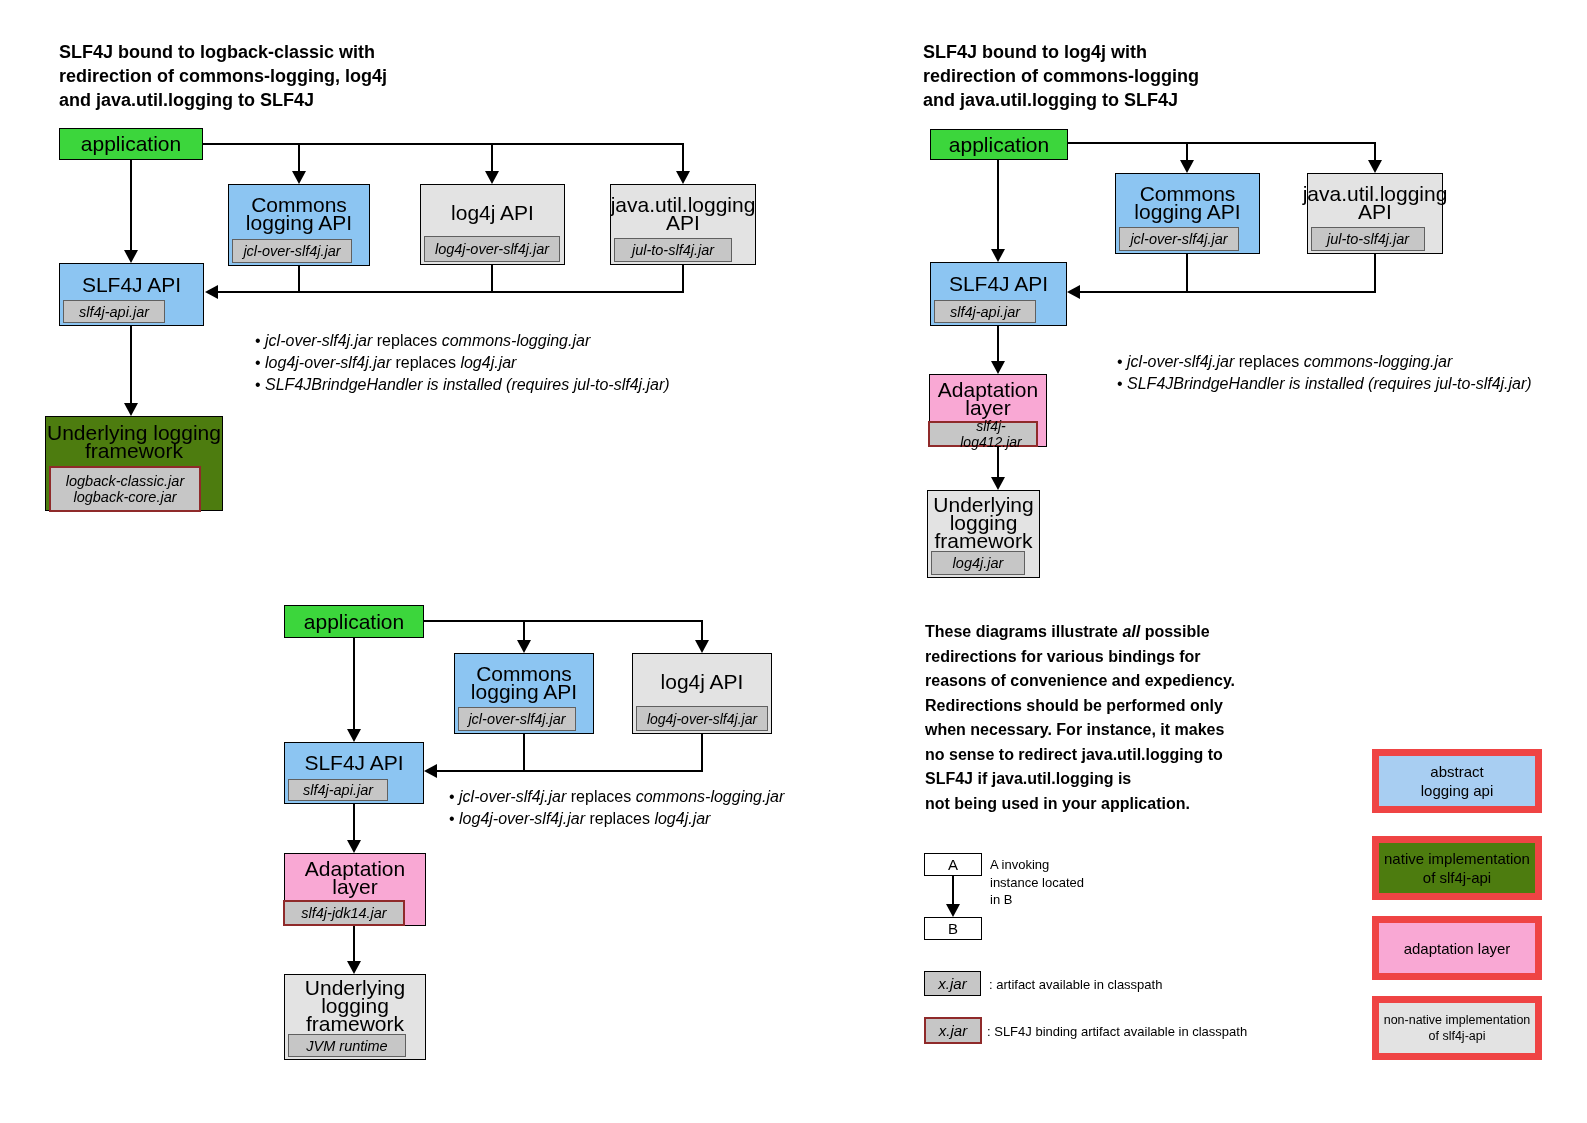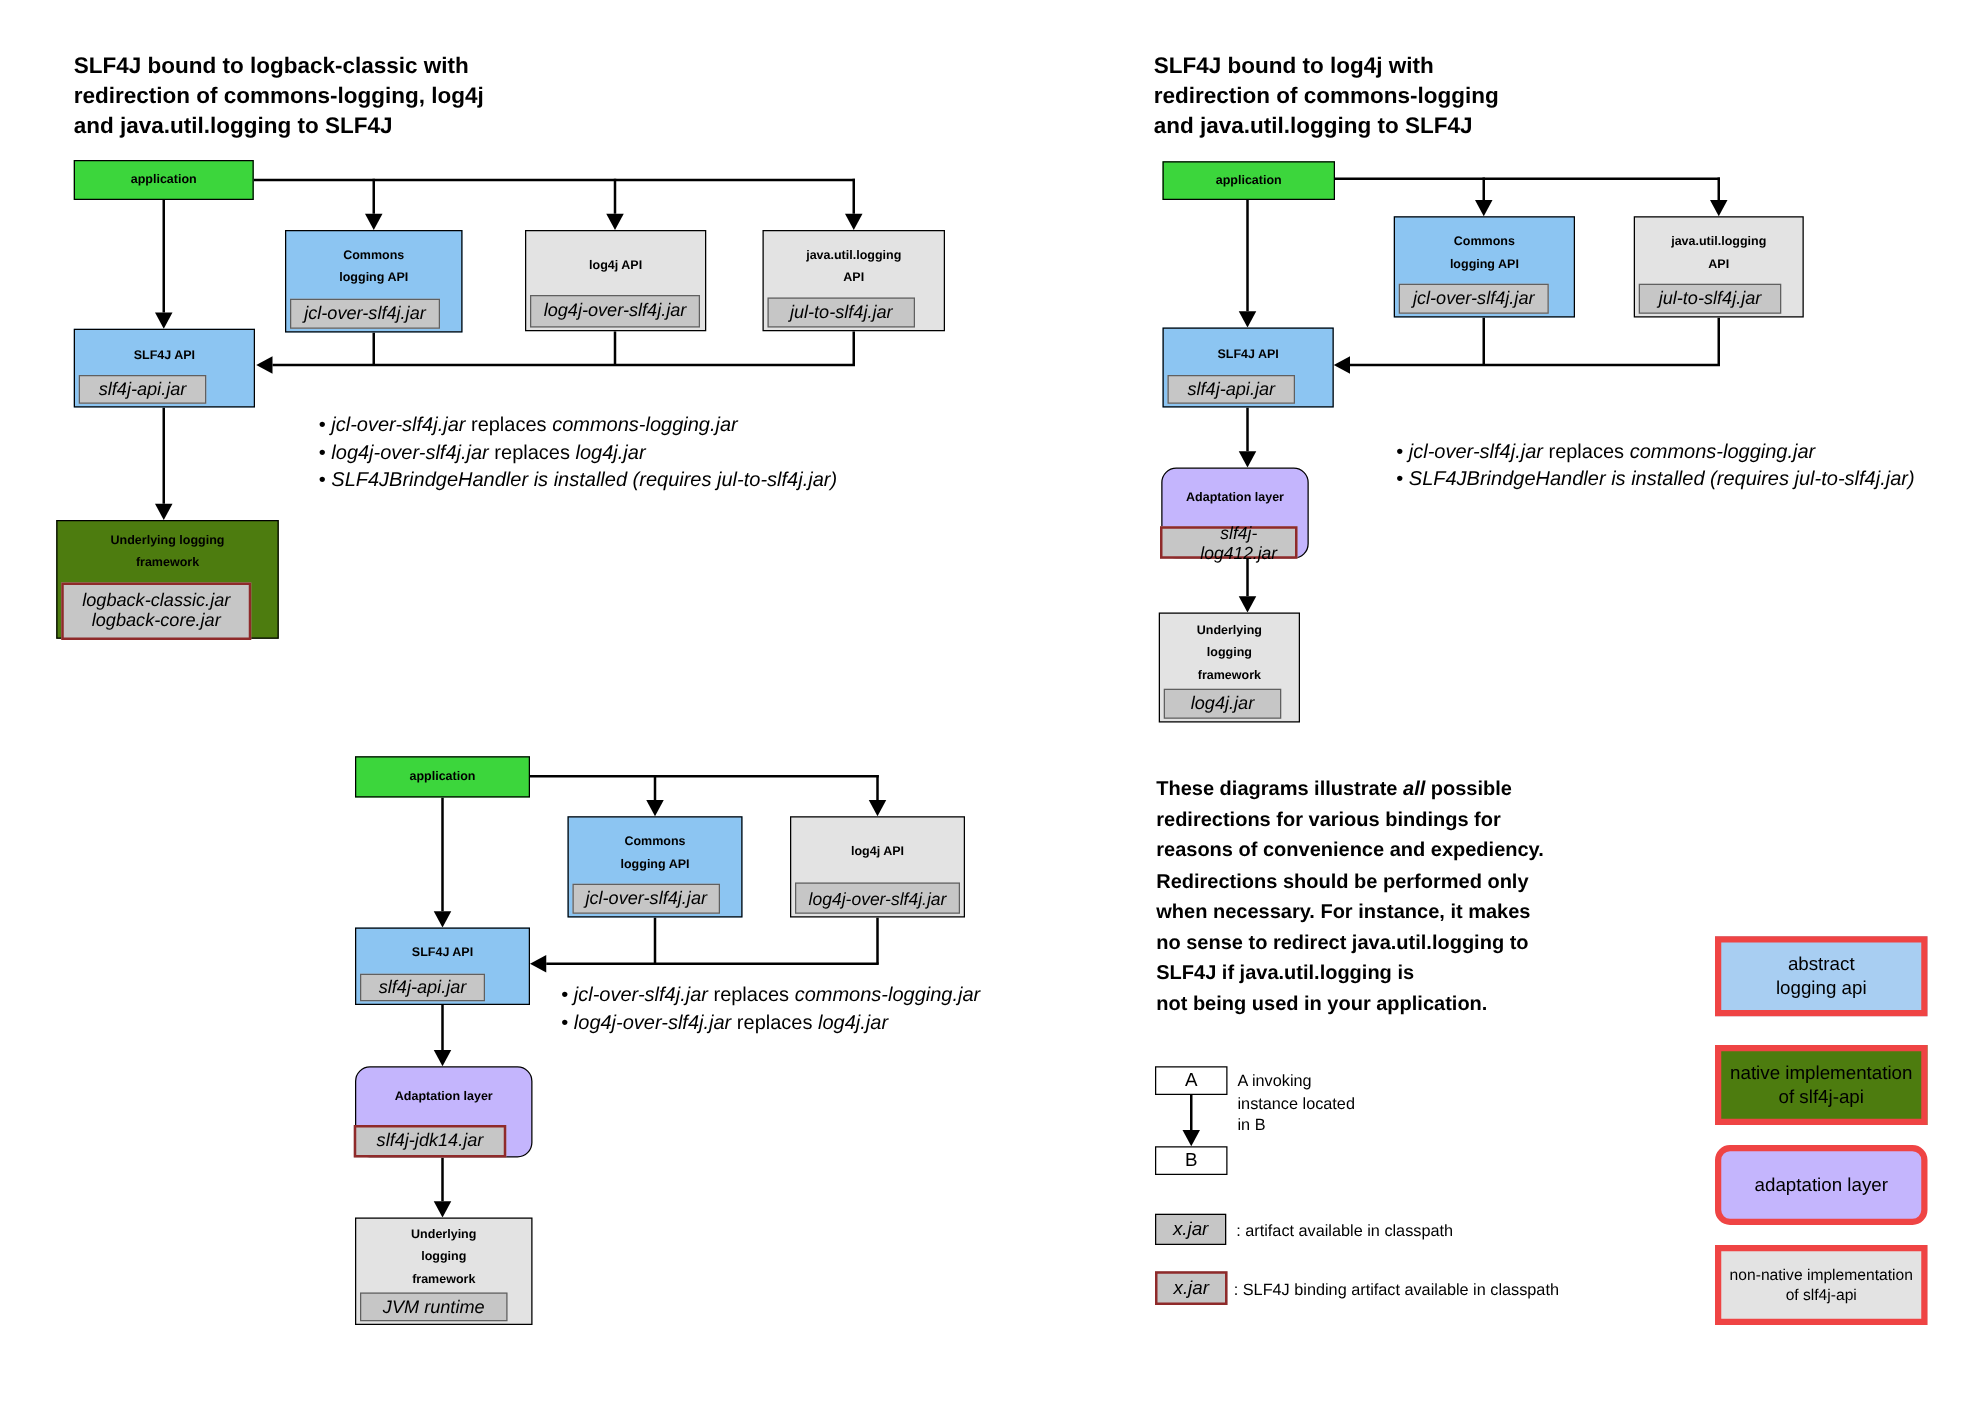--- a/index.html
+++ b/index.html
@@ -2,42 +2,42 @@
 <html><head>
 <meta charset="utf-8">
 <style>
   html,body{margin:0;padding:0;background:#fff;}
   .canvas{position:relative;width:1587px;height:1123px;background:#ffffff;overflow:hidden;
           font-family:"Liberation Sans",sans-serif;color:#000;margin-left:15px;}
   .title{position:absolute;font-weight:bold;font-size:18px;line-height:24px;white-space:pre-line;}
   .note{position:absolute;font-weight:bold;font-size:16px;line-height:24.5px;white-space:pre-line;width:440px;}
   .box{position:absolute;border:1.5px solid #000;box-sizing:border-box;display:flex;flex-direction:column;}
   .box-label{flex:1;display:flex;align-items:center;justify-content:center;text-align:center;
-             font-size:10px;line-height:18px;white-space:pre-line;font-weight:bold;}
+             font-size:21px;line-height:18px;white-space:pre-line;}
   .jar{position:absolute;left:3px;bottom:2px;background:#c6c6c6;border:1px solid #606060;box-sizing:border-box;
        display:flex;align-items:center;justify-content:center;font-style:italic;font-size:14.5px;
        text-align:center;white-space:pre-line;}
   .jar.binding{border:2.5px solid #8f2a2a;}
   .green{background:#3cd63c;}
   .blue{background:#8cc5f2;}
   .lblue{background:#a8cef2;}
   .dblue{background:#4d7c0f;}
-  .teal{background:#c4b5fd;border-radius:12px;}
+  .teal{background:#f9a8d4;}
   .gray{background:#e3e3e3;}
   .hl,.vl{position:absolute;background:#000;}
   .hl{height:2px;} .vl{width:2px;}
   .arrow-down{position:absolute;width:0;height:0;border-left:7px solid transparent;
               border-right:7px solid transparent;border-top:13px solid #000;}
   .arrow-left{position:absolute;width:0;height:0;border-top:7px solid transparent;
               border-bottom:7px solid transparent;border-right:13px solid #000;}
   .bullets{position:absolute;font-size:16px;line-height:22px;}
   .bullet-line{white-space:nowrap;}
   .bullet-line::before{content:"\2022  ";}
   .small{position:absolute;font-size:13px;line-height:17.5px;white-space:pre-line;}
-  .lgbox{position:absolute;left:1357px;width:170px;height:64px;border:5px solid #ef4444;box-sizing:border-box;
+  .lgbox{position:absolute;left:1357px;width:170px;height:64px;border:7px solid #ef4444;box-sizing:border-box;
          display:flex;align-items:center;justify-content:center;text-align:center;
          font-size:15px;line-height:19px;white-space:pre-line;}
   .lgbox.tiny{font-size:12.5px;line-height:16px;}
   .abox{position:absolute;border:1.5px solid #000;box-sizing:border-box;background:#fff;
         display:flex;align-items:center;justify-content:center;font-size:15px;}
   .xjar{position:absolute;background:#c6c6c6;border:1px solid #000;box-sizing:border-box;
         display:flex;align-items:center;justify-content:center;font-style:italic;font-size:15px;}
   .xjar.binding{border:2.5px solid #8f2a2a;}
 </style>
 </head>

